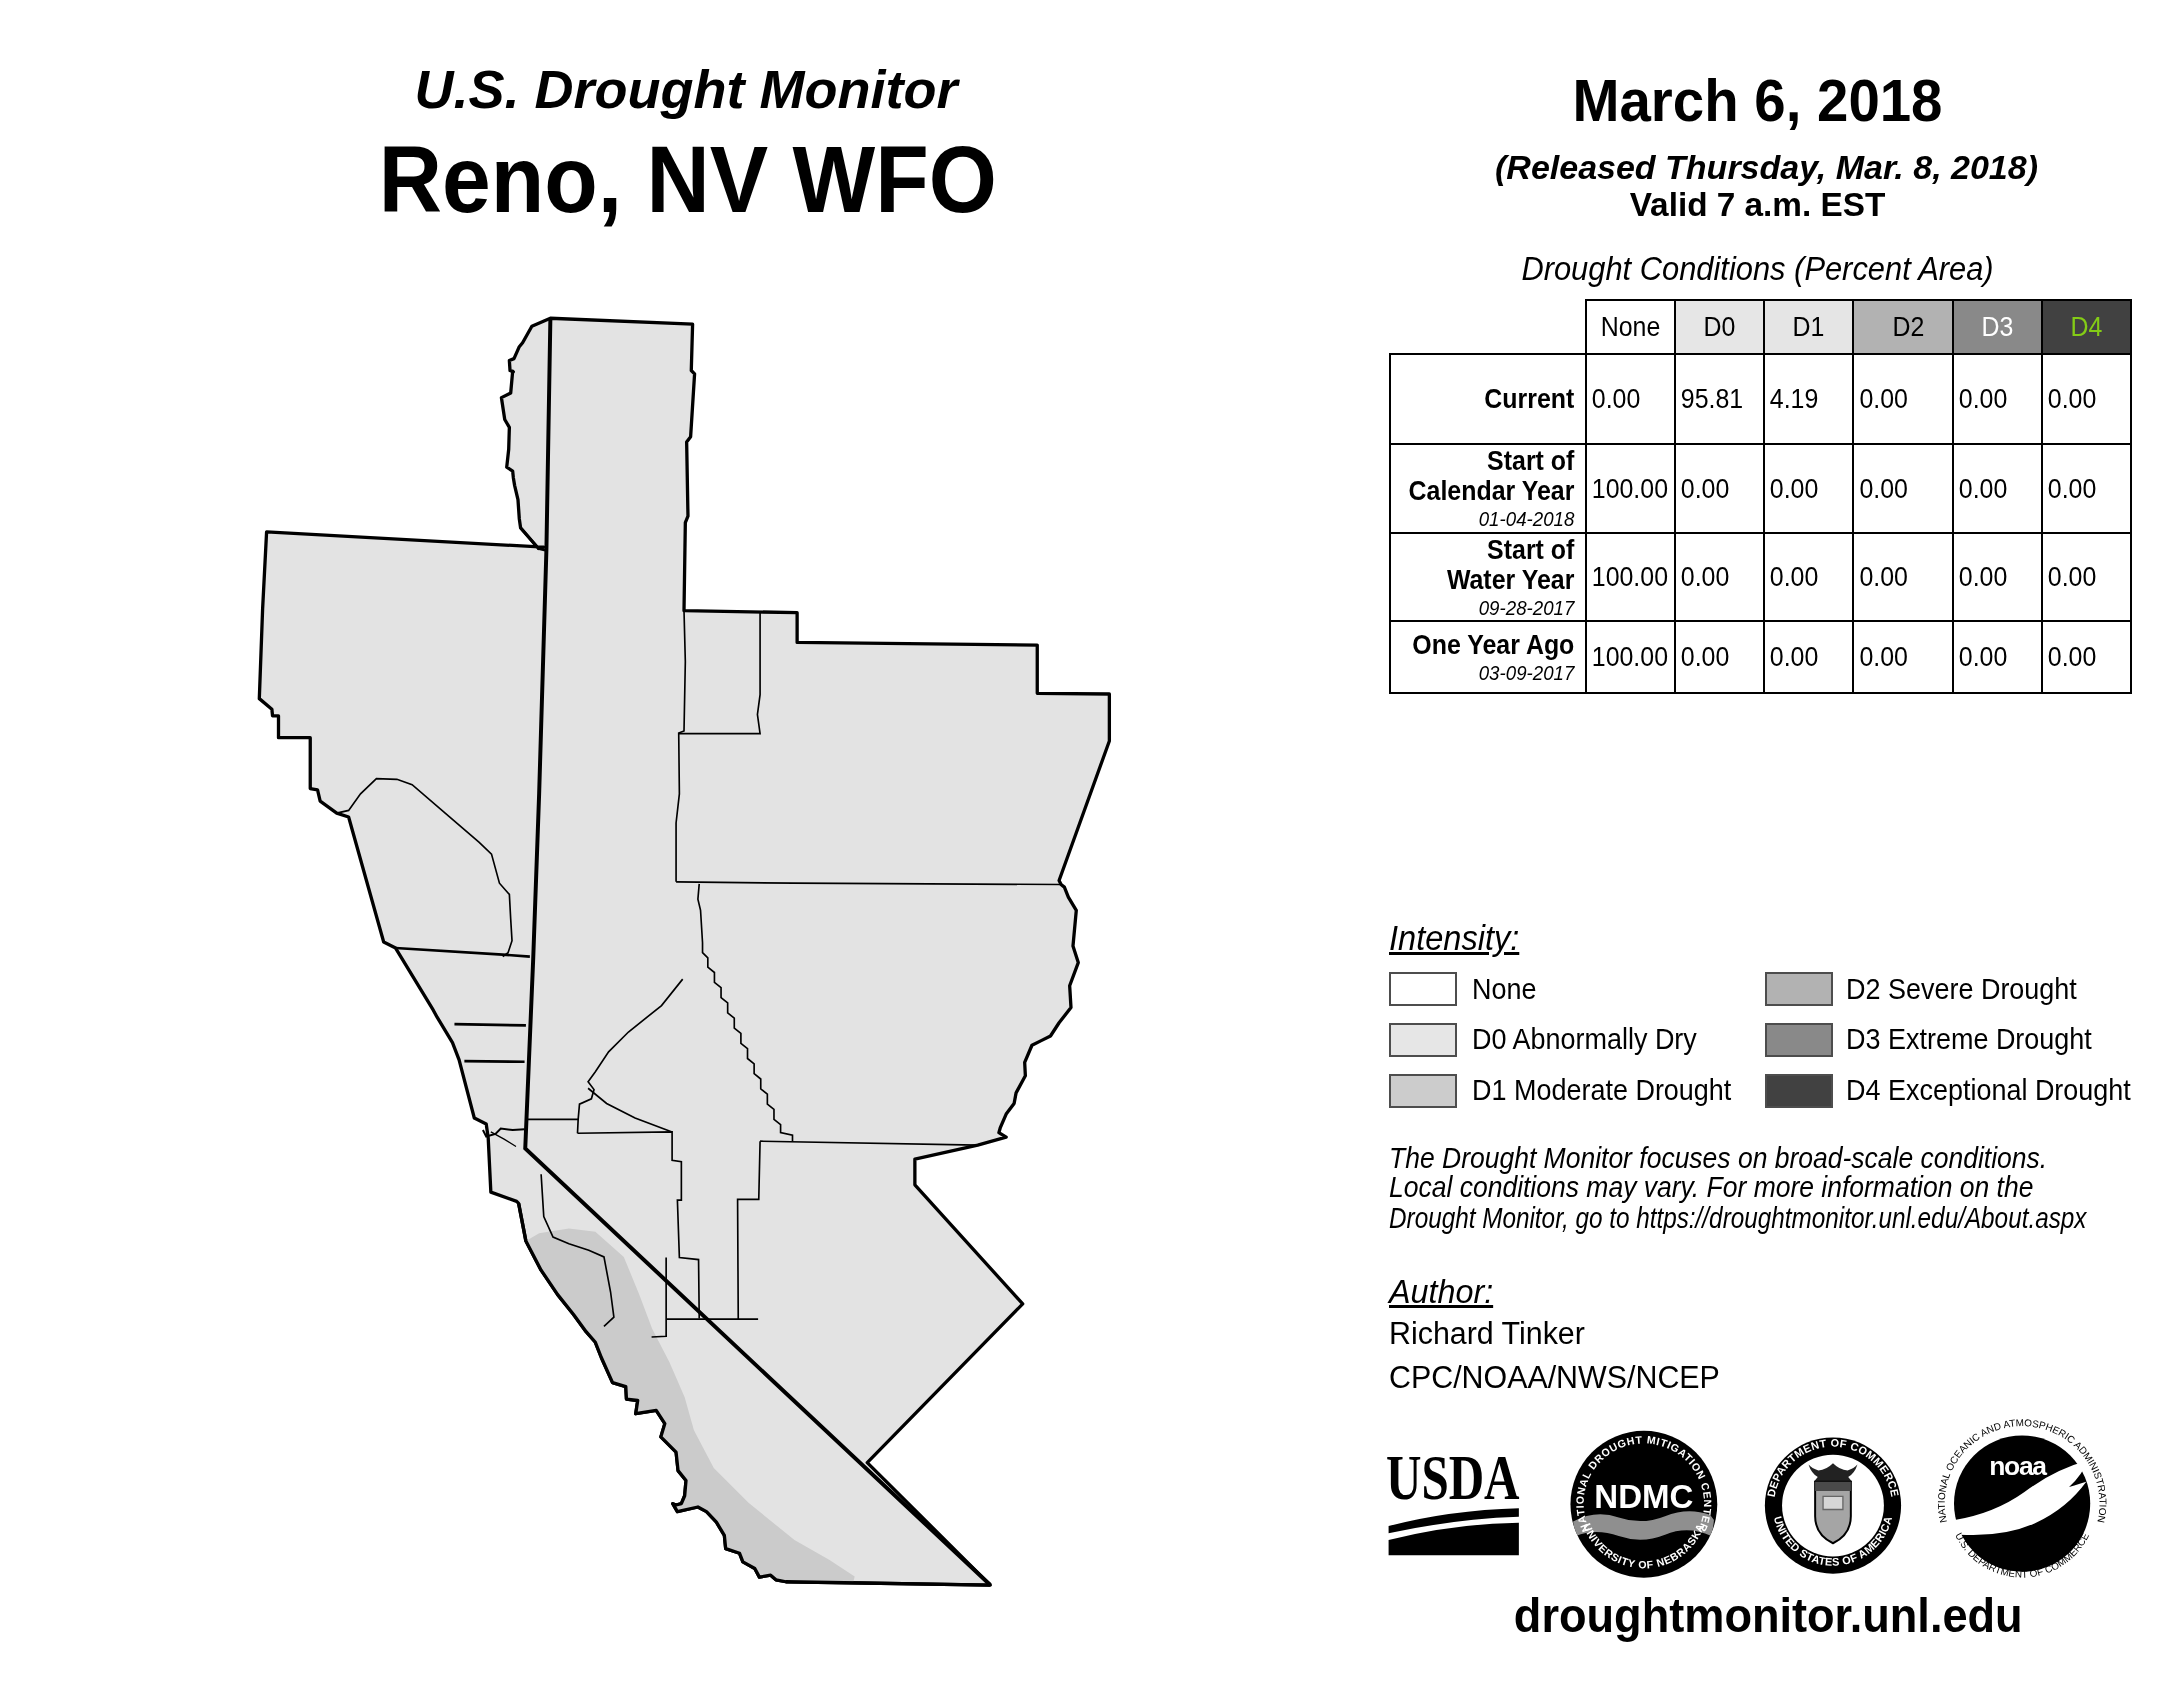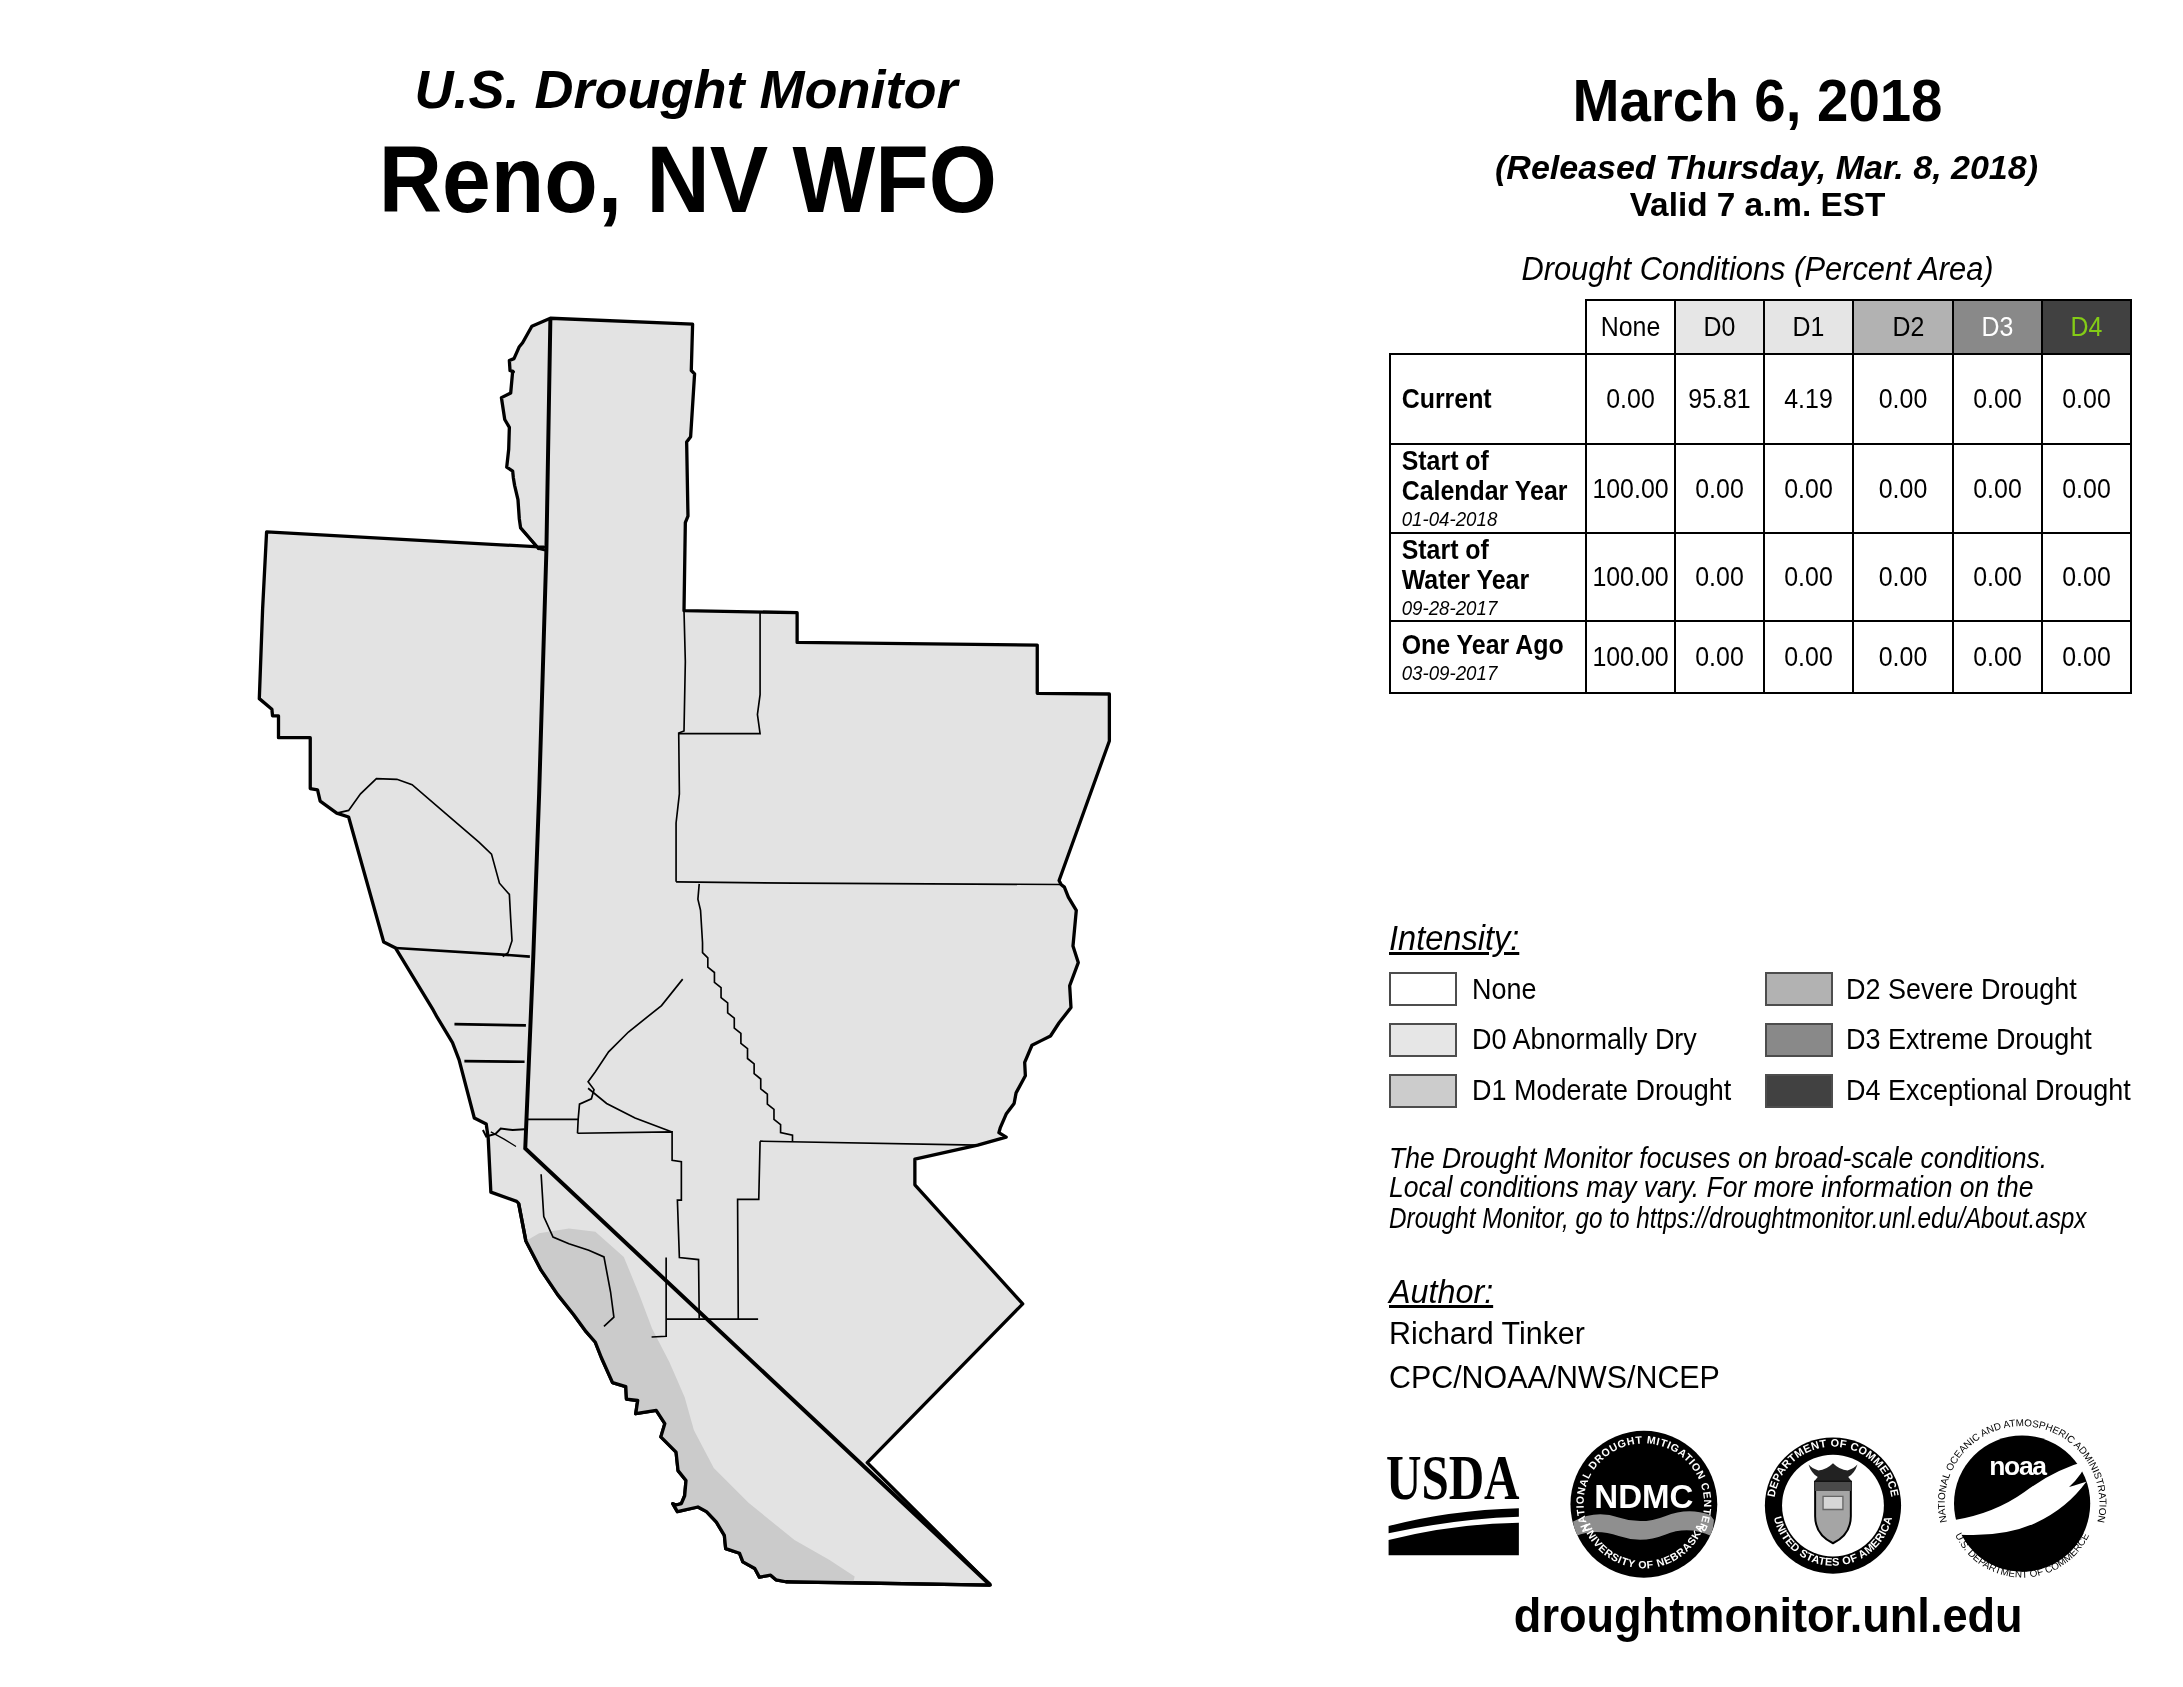--- a/index.html
+++ b/index.html
@@ -243,22 +243,22 @@
           </td>
           <td class="vl">
             <span class="s">0.00</span>
           </td>
 </tr>
 </tbody>
     </table>
 </div>
 <style>
   #tblwrap td.hd{border:2.6px solid #000;text-align:center;width:87px;}
-  #tblwrap td.lb{border:2.6px solid #000;text-align:left;line-height:30px;font-size:28px;}
-  #tblwrap td.vl{border:2.6px solid #000;text-align:center;width:87px;}
+  #tblwrap td.lb{border:2.6px solid #000;text-align:right;line-height:30px;font-size:28px;}
+  #tblwrap td.vl{border:2.6px solid #000;text-align:left;width:87px;}
   #tblwrap .dt{font-style:italic;font-size:21px;line-height:25px;font-weight:normal;display:block;}
   #tblwrap td{padding:0;}
   #tblwrap .s{display:block;transform:scaleX(0.89);white-space:nowrap;}
 </style>
 
 <div class="abs" style="left:1389px;top:918px;font-style:italic;font-size:35px;text-decoration:underline;transform:scaleX(0.93);transform-origin:left;">Intensity:</div>
 
 <div class="abs" style="left:1389px;top:972px;width:64px;height:30px;background:#ffffff;border:2.6px solid #4d4d4d;"></div>
 <div class="abs" style="left:1472px;top:973px;font-size:29px;white-space:nowrap;transform:scaleX(0.93);transform-origin:left;">None</div>
 

